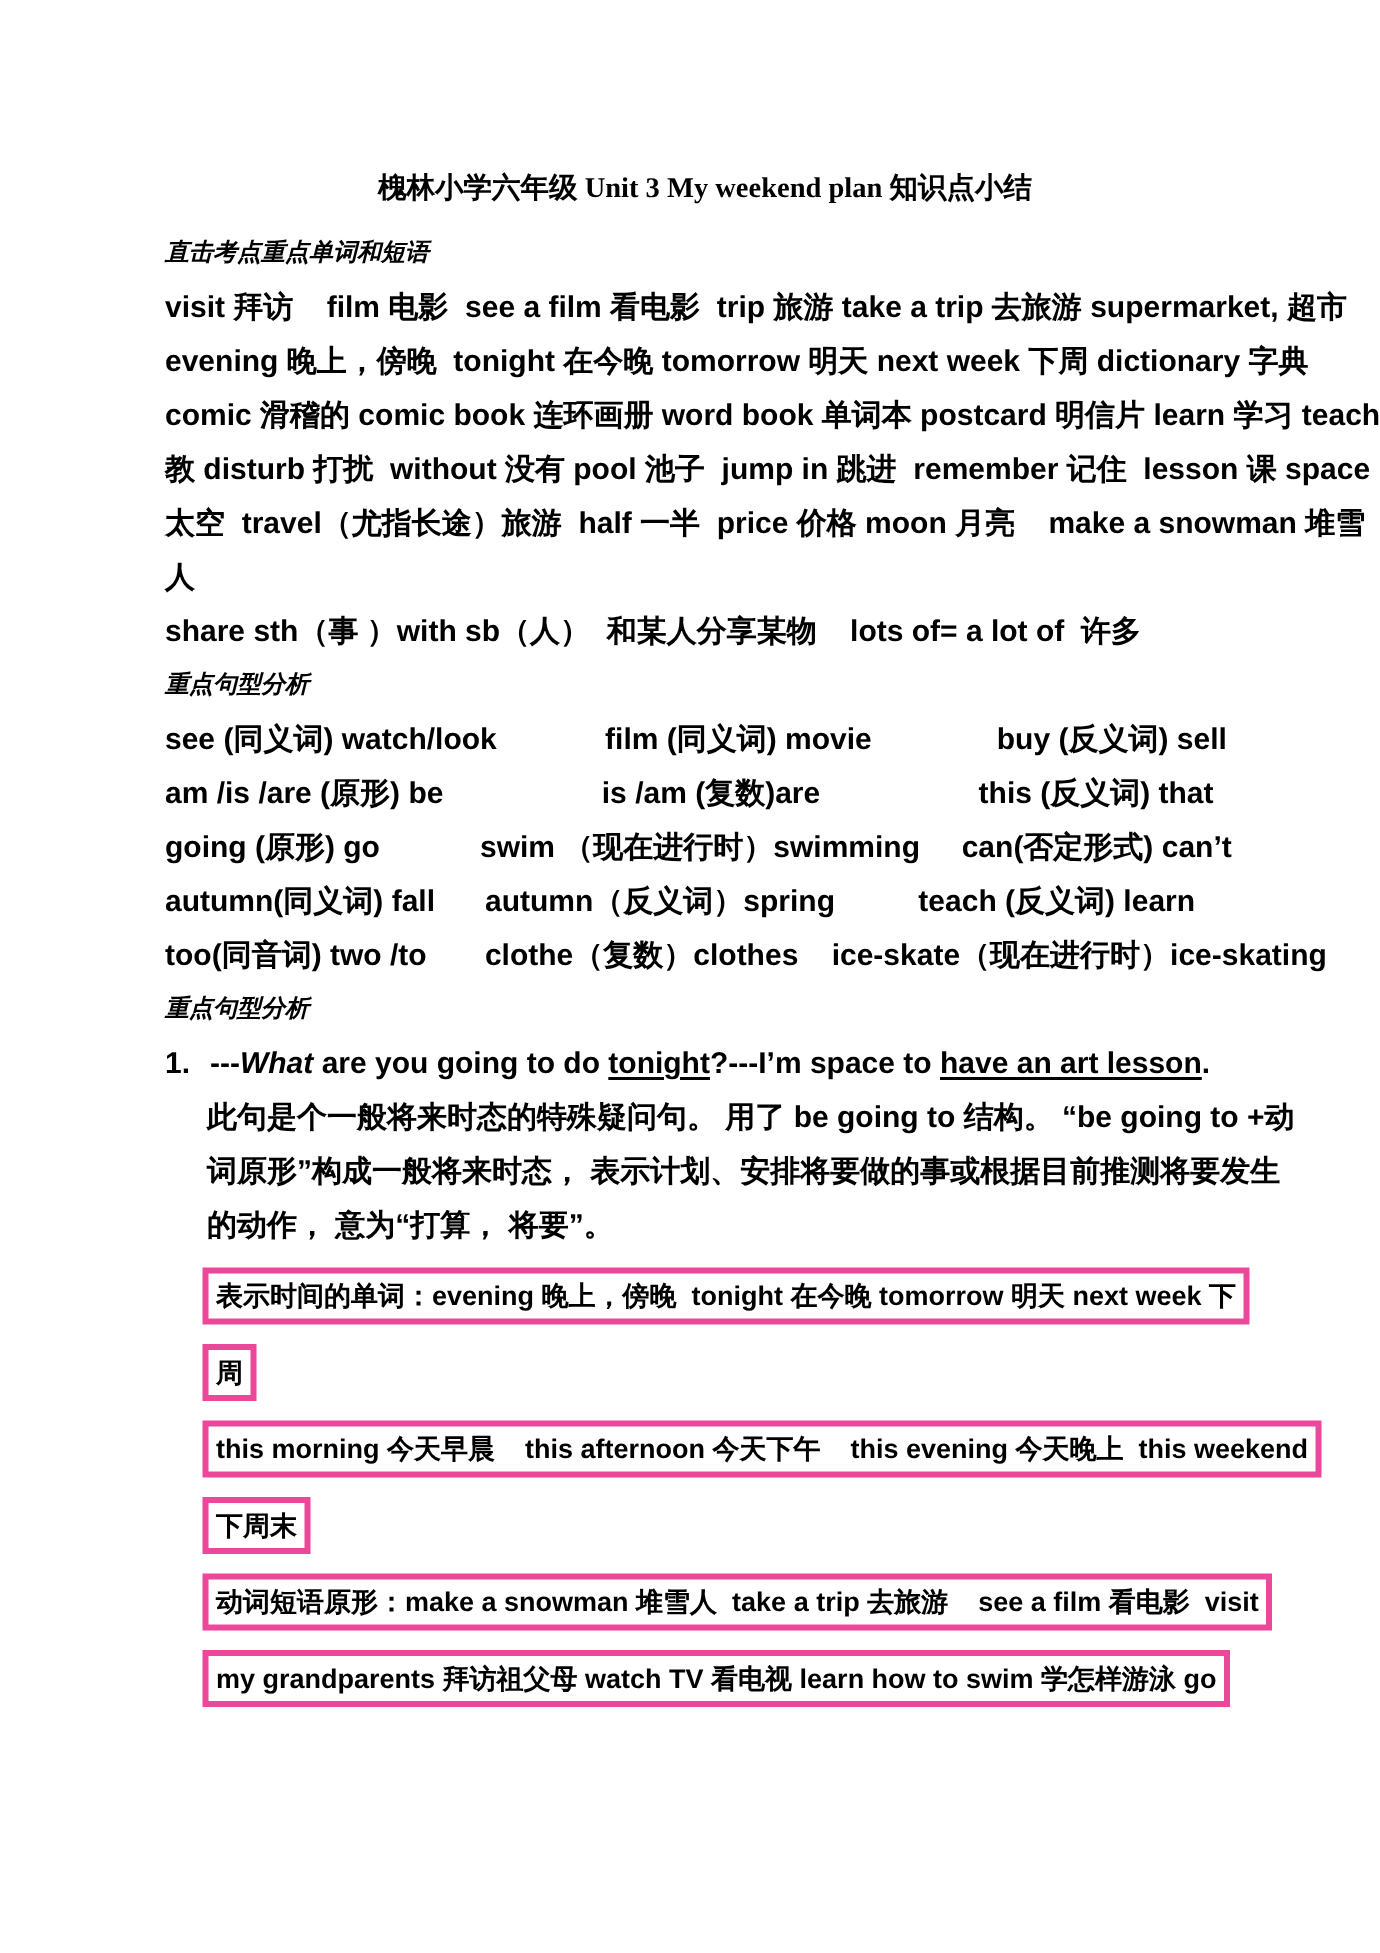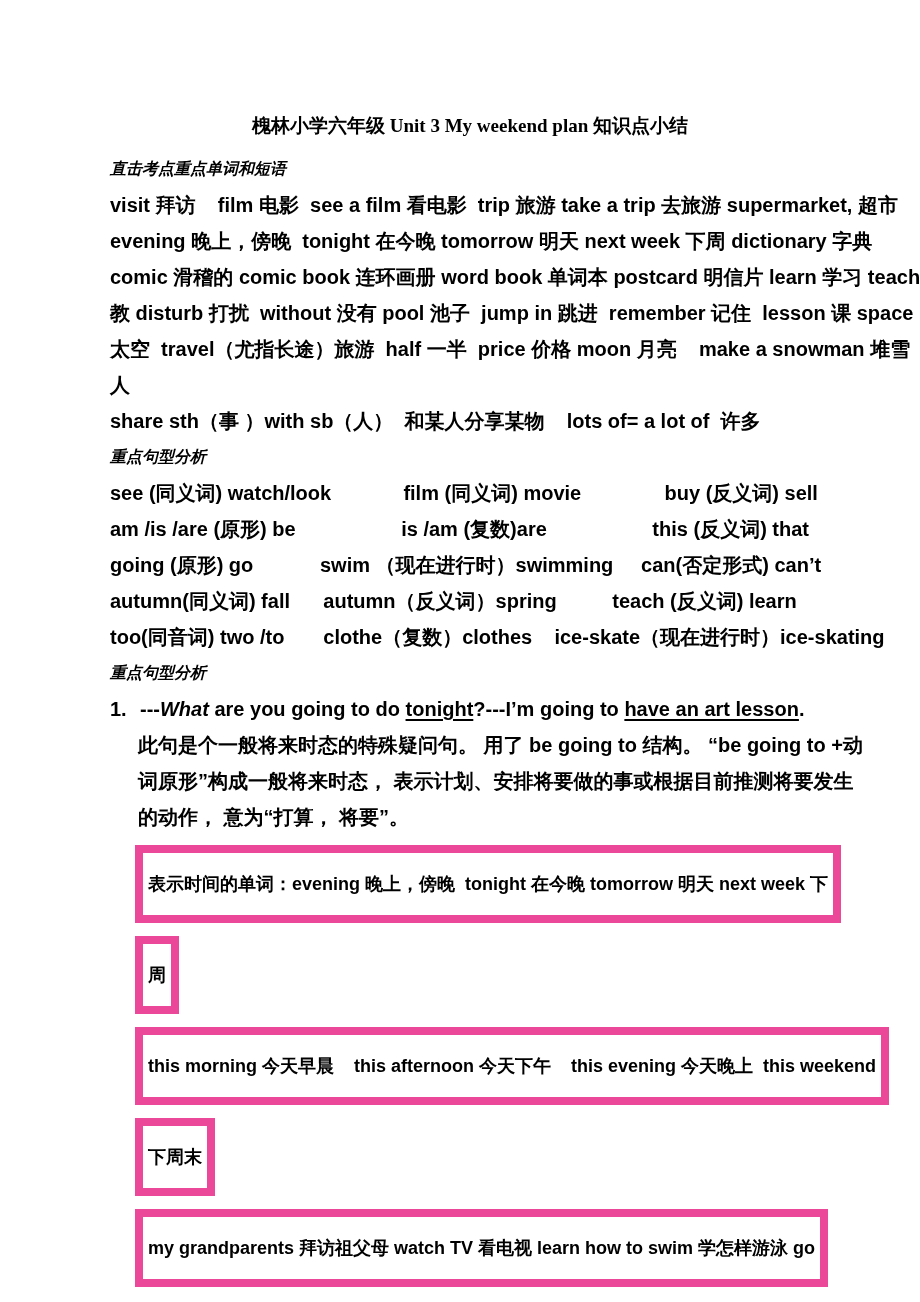--- a/index.html
+++ b/index.html
@@ -39,22 +39,22 @@
   .sentence { display: flex; }
   .sentence .num { width: 30px; flex: 0 0 30px; }
   .sentence i { font-style: italic; }
   .sentence u { text-decoration: underline; text-underline-offset: 3px; }
   .indent { padding-left: 28px; }
   .boxes { margin-left: 25px; margin-top: 10px; }
   .box-row { margin-bottom: 13px; }
   .box-row.group-gap { margin-top: 12px; }
   .box {
     display: inline-block;
-    border: 8px solid #ec4899;
-    padding: 16px 5px;
+    border: 4px solid #ec4899;
+    padding: 0 5px;
     font-size: 18px;
     line-height: 30px;
     white-space: pre;
   }
 </style>
 </head>
 <body>
 
 <div class="page">
 
@@ -75,28 +75,29 @@
   <div class="line">see (同义词) watch/look             film (同义词) movie               buy (反义词) sell</div>
   <div class="line">am /is /are (原形) be                   is /am (复数)are                   this (反义词) that</div>
   <div class="line">going (原形) go            swim （现在进行时）swimming     can(否定形式) can’t</div>
   <div class="line">autumn(同义词) fall      autumn（反义词）spring          teach (反义词) learn</div>
   <div class="line">too(同音词) two /to       clothe（复数）clothes    ice-skate（现在进行时）ice-skating</div>
 
   <div class="line head">重点句型分析</div>
 
   <div class="line sentence">
     <span class="num">1.</span>
-    <span class="sent-body"><span>---</span><i>What</i><span> are you going to do </span><u>tonight</u><span>?---I’m going to </span><u>have an art lesson</u><span>.</span></span>
+    <span class="sent-body"><span>---</span><i>What</i><span> are you going to do </span><u>tonight</u><span>?---I’m space to </span><u>have an art lesson</u><span>.</span></span>
   </div>
 
   <div class="line indent">此句是个一般将来时态的特殊疑问句。 用了 be going to 结构。 “be going to +动</div>
   <div class="line indent">词原形”构成一般将来时态， 表示计划、安排将要做的事或根据目前推测将要发生</div>
   <div class="line indent">的动作， 意为“打算， 将要”。</div>
 
   <div class="boxes">
     <div class="box-row"><span class="box">表示时间的单词：evening 晚上，傍晚  tonight 在今晚 tomorrow 明天 next week 下</span></div>
     <div class="box-row"><span class="box">周</span></div>
     <div class="box-row group-gap"><span class="box">this morning 今天早晨    this afternoon 今天下午    this evening 今天晚上  this weekend</span></div>
     <div class="box-row"><span class="box">下周末</span></div>
+    <div class="box-row group-gap"><span class="box">动词短语原形：make a snowman 堆雪人  take a trip 去旅游    see a film 看电影  visit</span></div>
     <div class="box-row"><span class="box">my grandparents 拜访祖父母 watch TV 看电视 learn how to swim 学怎样游泳 go</span></div>
   </div>
 
 </div>
 
 </body></html>

